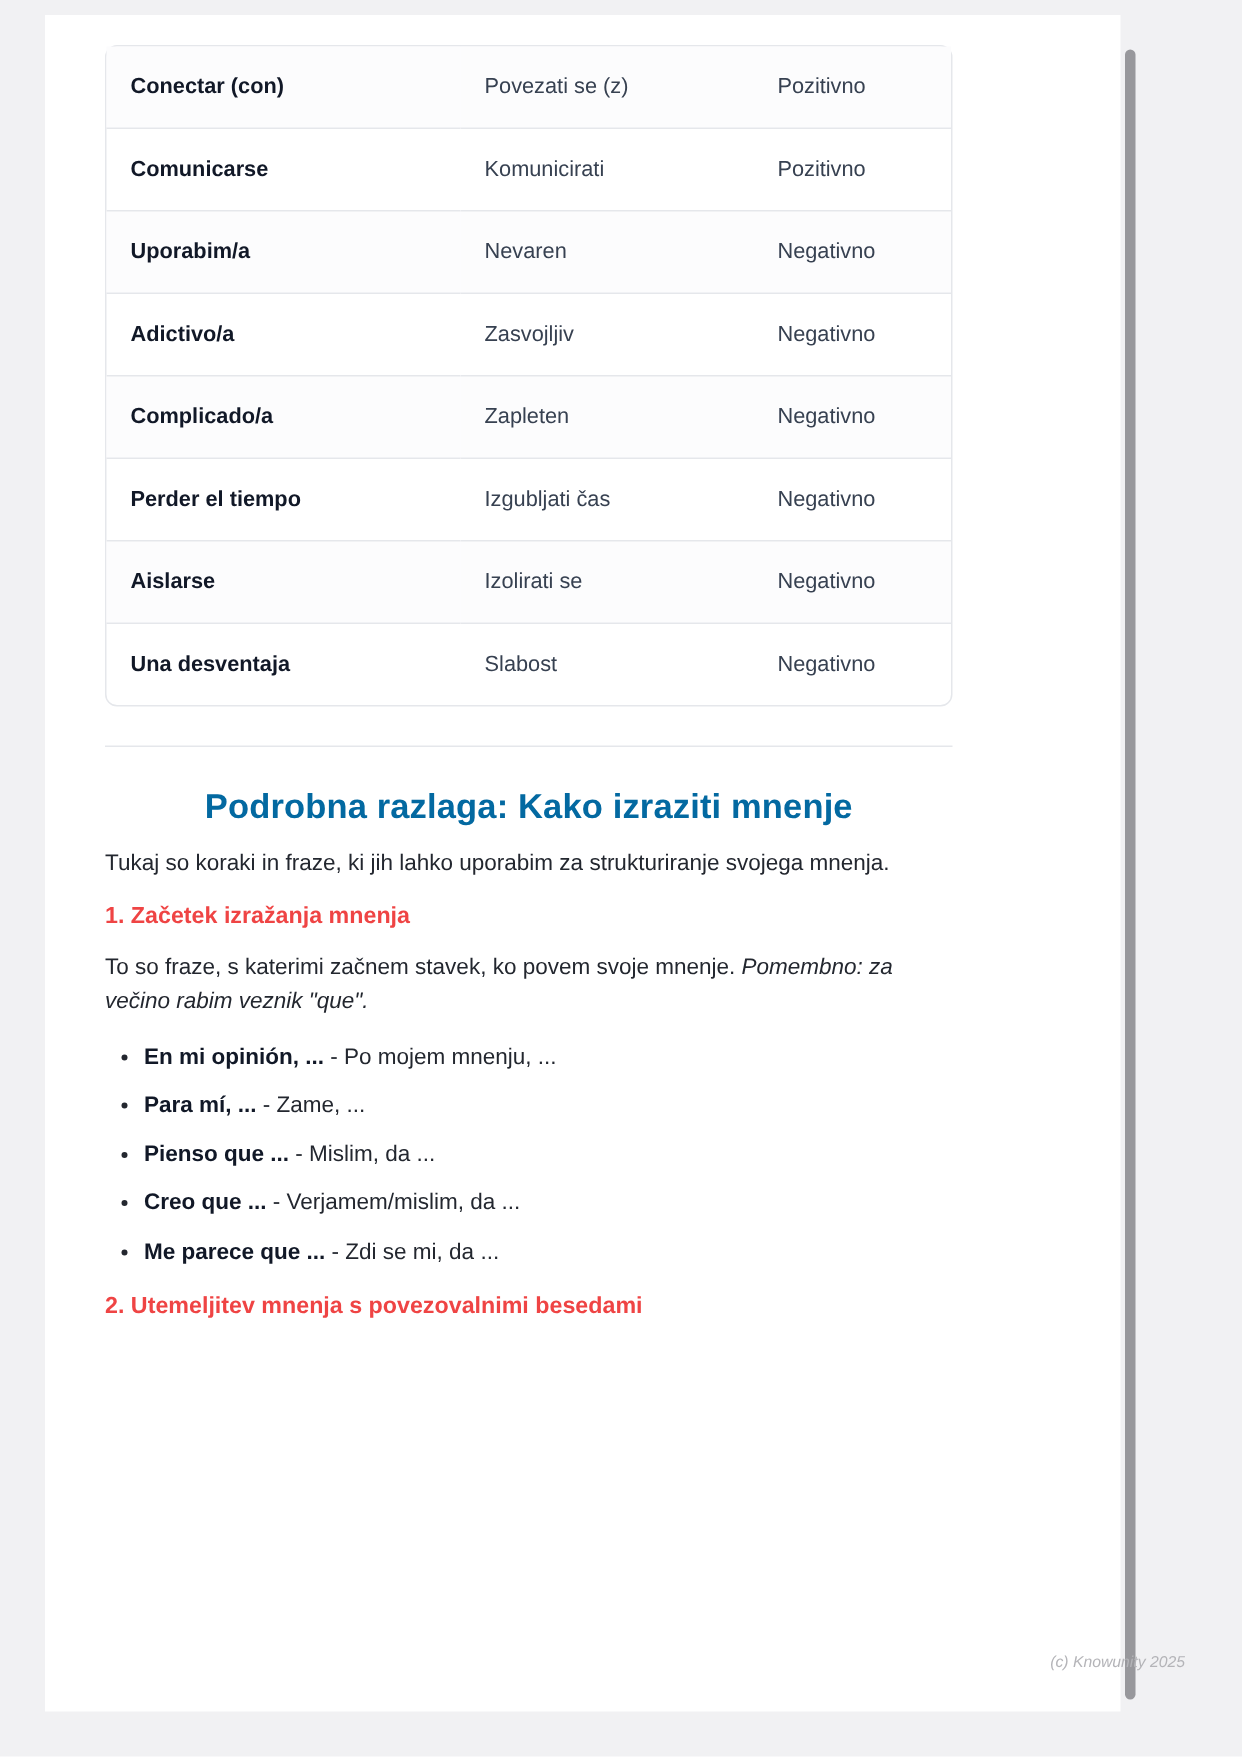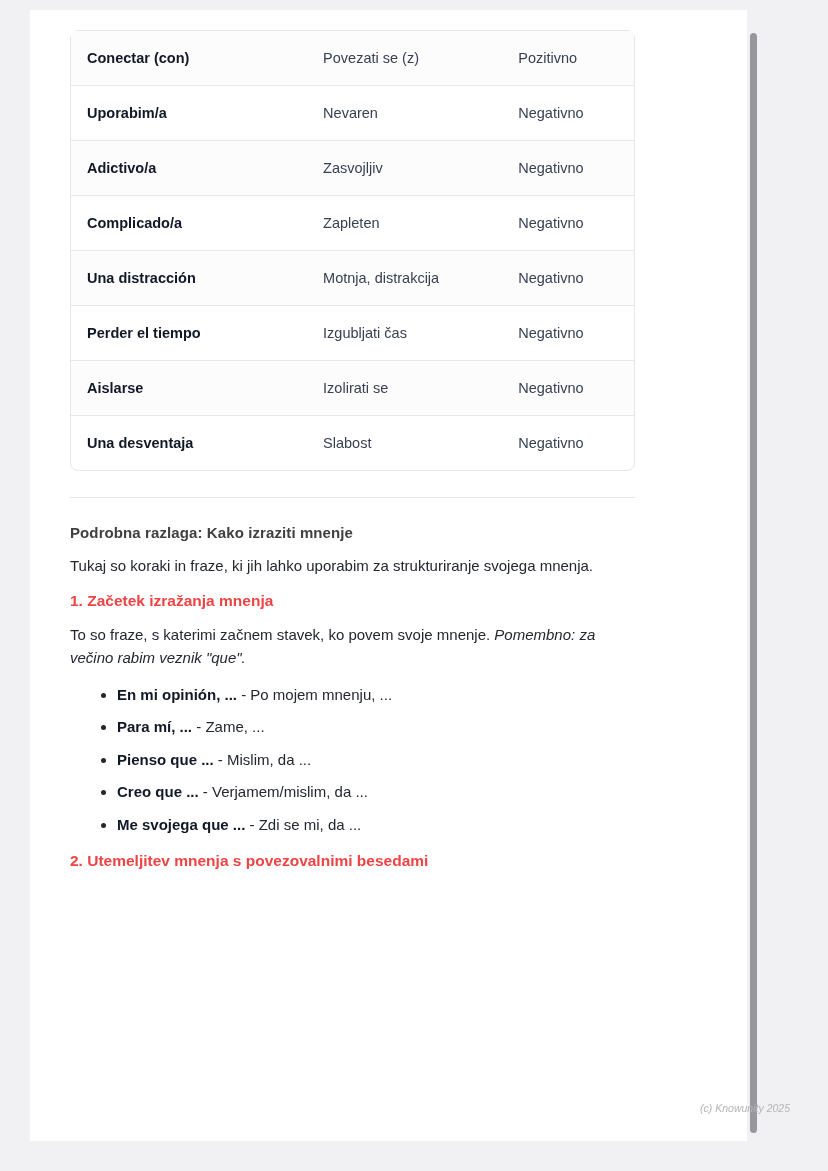--- a/index.html
+++ b/index.html
@@ -43,25 +43,26 @@
   td.col-es { width:237px; font-weight:bold; color:#111827; }
   td.col-sl { width:196px; }
   td.col-sent { width:132px; }
   
   .divider {
     border:none;
     border-top:1px solid #e5e7eb;
     margin:26px 0;
   }
   .section-heading {
-    font-size:15px;
+    font-size:23px;
     font-weight:bold;
-    color:#404040;
+    color:#0369a1;
     margin:0 0 14px;
     letter-spacing:0.1px;
+    text-align:center;
   }
   .para {
     font-size:15px;
     line-height:1.53;
     margin:0 0 14px;
     color:#23272f;
   }
   .para em { font-style:italic; }
   .subheading {
     font-size:15.5px;
@@ -73,21 +74,20 @@
   .phrase-list {
     list-style:disc;
     padding-left:26px;
     margin:0 0 16px;
   }
   .phrase-list li {
     font-size:15px;
     line-height:1.5;
     margin-bottom:10px;
     color:#23272f;
-    margin-left:21px;
   }
   .phrase-list li strong { color:#111827; }
   
   .scrollbar-thumb {
     position:absolute;
     right:71px;
     top:33px;
     width:7px;
     height:1100px;
     background:#98989c;
@@ -109,37 +109,37 @@
   <div class="content">
 
     <table class="vocab-table">
       <tbody>
         <tr>
           <td class="col-es">Conectar (con)</td>
           <td class="col-sl">Povezati se (z)</td>
           <td class="col-sent">Pozitivno</td>
         </tr>
         <tr>
+          <td class="col-es">Comunicarse</td>
+          <td class="col-sl">Komunicirati</td>
+          <td class="col-sent">Pozitivno</td>
+        </tr>
+        <tr>
           <td class="col-es">Uporabim/a</td>
           <td class="col-sl">Nevaren</td>
           <td class="col-sent">Negativno</td>
         </tr>
         <tr>
           <td class="col-es">Adictivo/a</td>
           <td class="col-sl">Zasvojljiv</td>
           <td class="col-sent">Negativno</td>
         </tr>
         <tr>
           <td class="col-es">Complicado/a</td>
           <td class="col-sl">Zapleten</td>
-          <td class="col-sent">Negativno</td>
-        </tr>
-        <tr>
-          <td class="col-es">Una distracción</td>
-          <td class="col-sl">Motnja, distrakcija</td>
           <td class="col-sent">Negativno</td>
         </tr>
         <tr>
           <td class="col-es">Perder el tiempo</td>
           <td class="col-sl">Izgubljati čas</td>
           <td class="col-sent">Negativno</td>
         </tr>
         <tr>
           <td class="col-es">Aislarse</td>
           <td class="col-sl">Izolirati se</td>
@@ -161,21 +161,21 @@
 
     <p class="subheading">1. Začetek izražanja mnenja</p>
 
     <p class="para"><span>To so fraze, s katerimi začnem stavek, ko povem svoje mnenje. </span><em>Pomembno: za večino rabim veznik "que".</em></p>
 
     <ul class="phrase-list">
       <li><strong>En mi opinión, ...</strong> <span>- Po mojem mnenju, ...</span></li>
       <li><strong>Para mí, ...</strong> <span>- Zame, ...</span></li>
       <li><strong>Pienso que ...</strong> <span>- Mislim, da ...</span></li>
       <li><strong>Creo que ...</strong> <span>- Verjamem/mislim, da ...</span></li>
-      <li><strong>Me svojega que ...</strong> <span>- Zdi se mi, da ...</span></li>
+      <li><strong>Me parece que ...</strong> <span>- Zdi se mi, da ...</span></li>
     </ul>
 
     <p class="subheading second">2. Utemeljitev mnenja s povezovalnimi besedami</p>
 
 
   </div>
 </div>
 
 <div class="scrollbar-thumb"></div>
 

